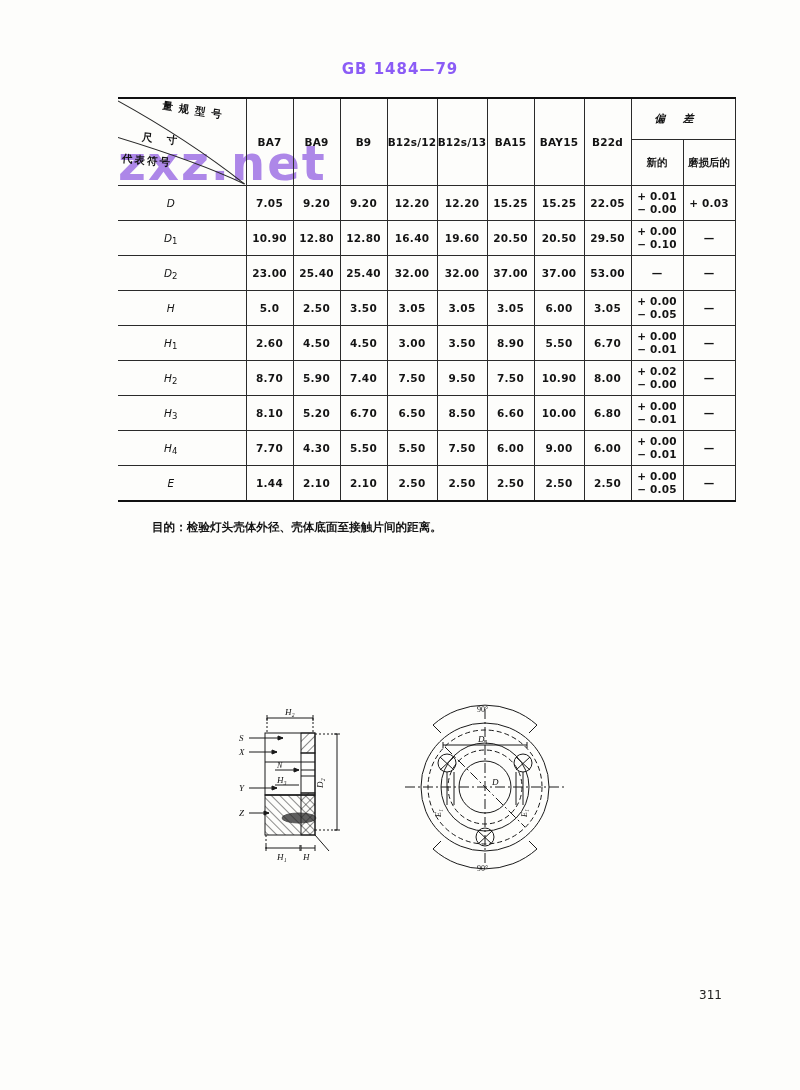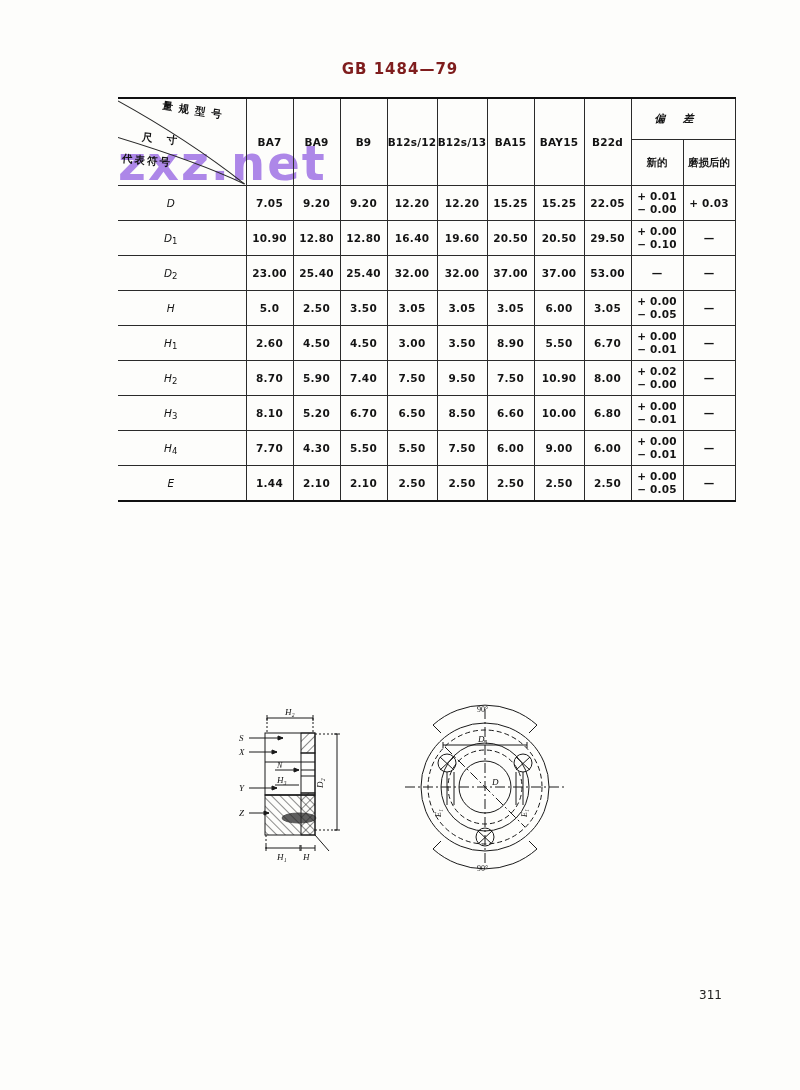--- a/index.html
+++ b/index.html
@@ -45,21 +45,21 @@
   .doc-title {
     position: absolute;
     top: 60px;
     left: 0;
     width: 800px;
     text-align: center;
     font-family: "DejaVu Sans", sans-serif;
     font-weight: bold;
     font-size: 15px;
     letter-spacing: 1px;
-    color: #7f1d1d;
+    color: #8b5cf6;
     z-index: 3;
   }
 
   
   .table-wrap {
     position: absolute;
     left: 118px;
     top: 97px;
     width: 565px;
     z-index: 2;
@@ -363,20 +363,21 @@
             <td class="val bottom-rule">2.50</td>
             <td class="val bottom-rule">2.50</td>
             <td class="dev bottom-rule"><span>+ 0.00</span><span class="l2">− 0.05</span></td>
             <td class="dev bottom-rule">—</td>
           </tr>
         </tbody>
     </table>
   </div>
 
   <div class="notes">
+    <p>目的：检验灯头壳体外径、壳体底面至接触片间的距离。</p>
   </div>
 
 
   <div class="figures">
 
     <div class="fig fig-left">
       <svg width="160" height="190" viewBox="0 0 160 190">
         <defs>
           <pattern id="hatchA" width="6" height="6" patternTransform="rotate(45)" patternUnits="userSpaceOnUse">
             <line x1="0" y1="0" x2="0" y2="6" stroke="#1a1a1a" stroke-width="1"></line>

